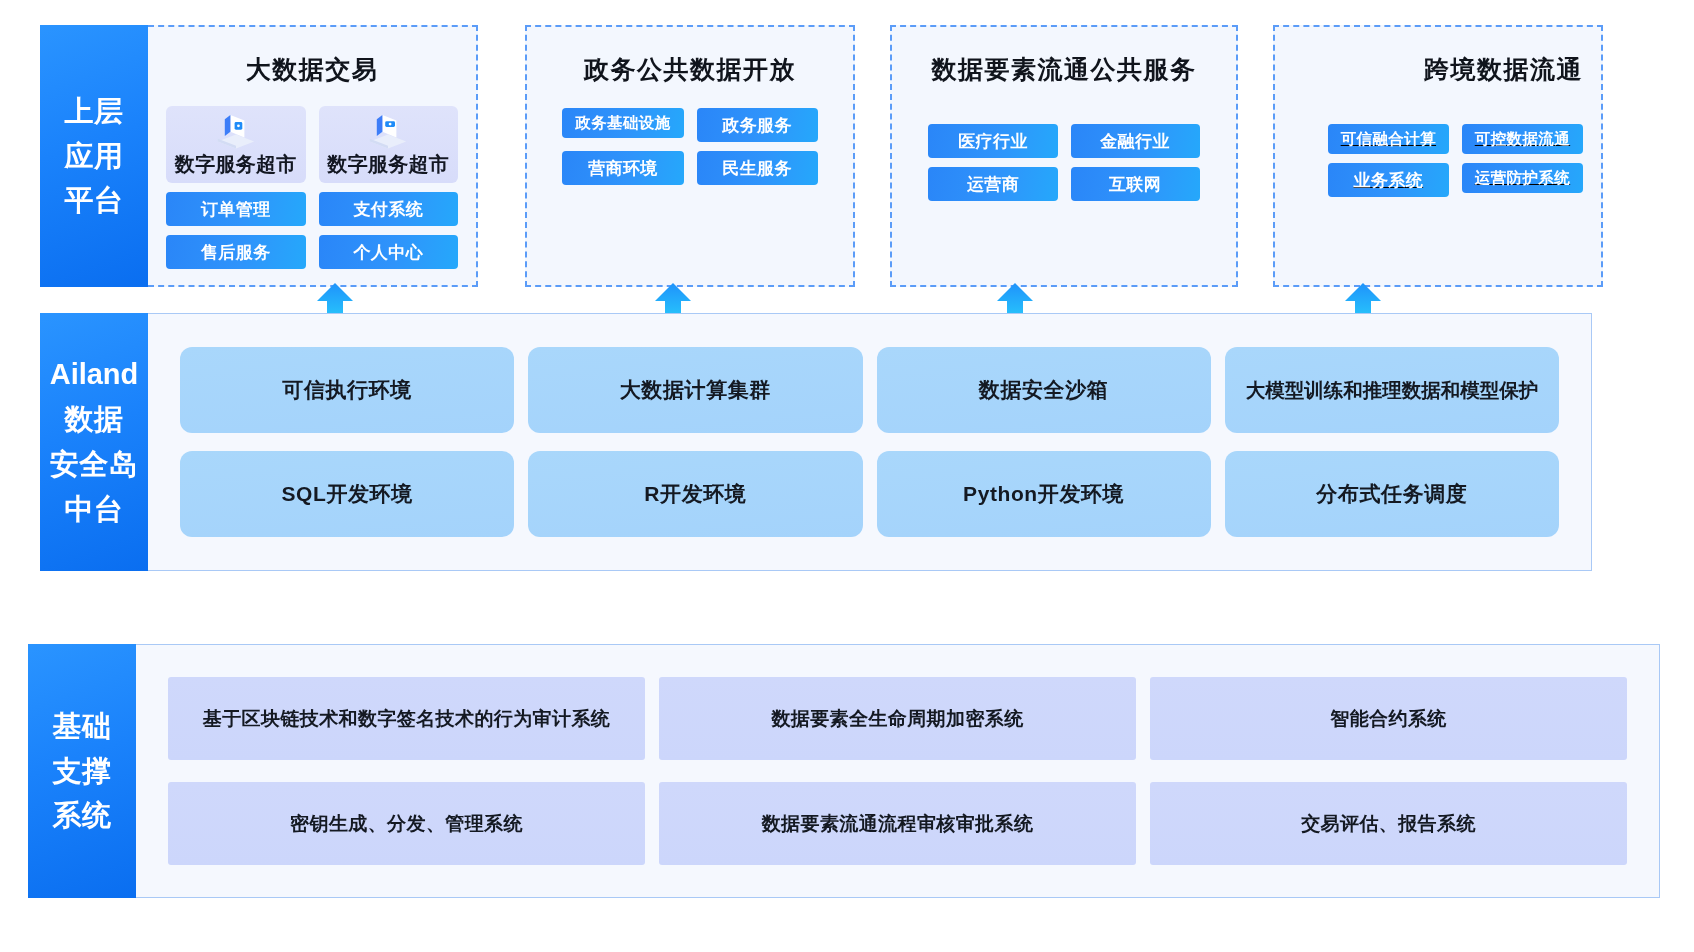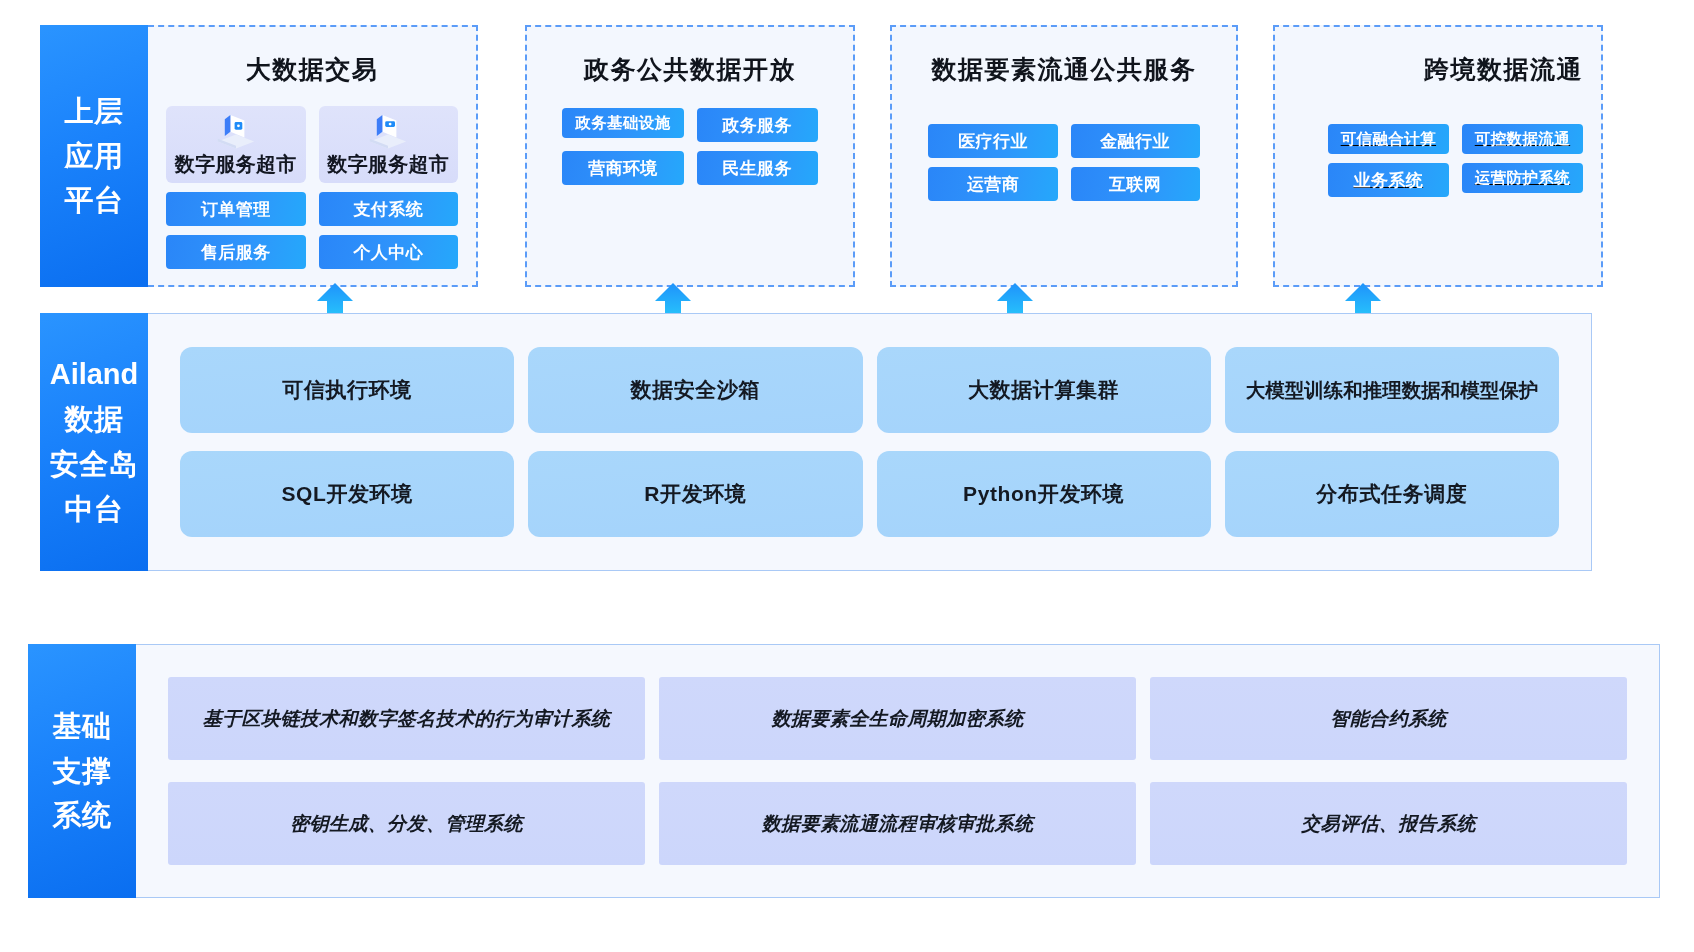--- a/index.html
+++ b/index.html
@@ -178,21 +178,20 @@
     align-items: center;
     justify-content: center;
     color: #141922;
     font-size: 19px;
     font-weight: 700;
     letter-spacing: 0.4px;
     text-align: center;
     padding: 0 8px;
     box-sizing: border-box;
     white-space: nowrap;
-    font-style: italic;
   }
 </style>
 </head>
 <body>
 
 <div id="canvas">
 
   <div class="band" id="band-top">
     <div class="band-label" id="top-label">
         <span class="lbl-line">上层</span>
@@ -303,22 +302,22 @@
   <div class="band" id="band-mid">
     <div class="band-label latin" id="mid-label">
         <span class="lbl-line">Ailand</span>
         <span class="lbl-line">数据</span>
         <span class="lbl-line">安全岛</span>
         <span class="lbl-line">中台</span>
       </div>
     <div class="band-body">
       <div class="mid-grid" id="mid-grid">
           <div class="mid-cell">可信执行环境</div>
+          <div class="mid-cell">大数据计算集群</div>
           <div class="mid-cell">数据安全沙箱</div>
-          <div class="mid-cell">大数据计算集群</div>
           <div class="mid-cell tight">大模型训练和推理数据和模型保护</div>
           <div class="mid-cell">SQL开发环境</div>
           <div class="mid-cell">R开发环境</div>
           <div class="mid-cell">Python开发环境</div>
           <div class="mid-cell">分布式任务调度</div>
         </div>
     </div>
   </div>
 
   <div class="band" id="band-bot">

